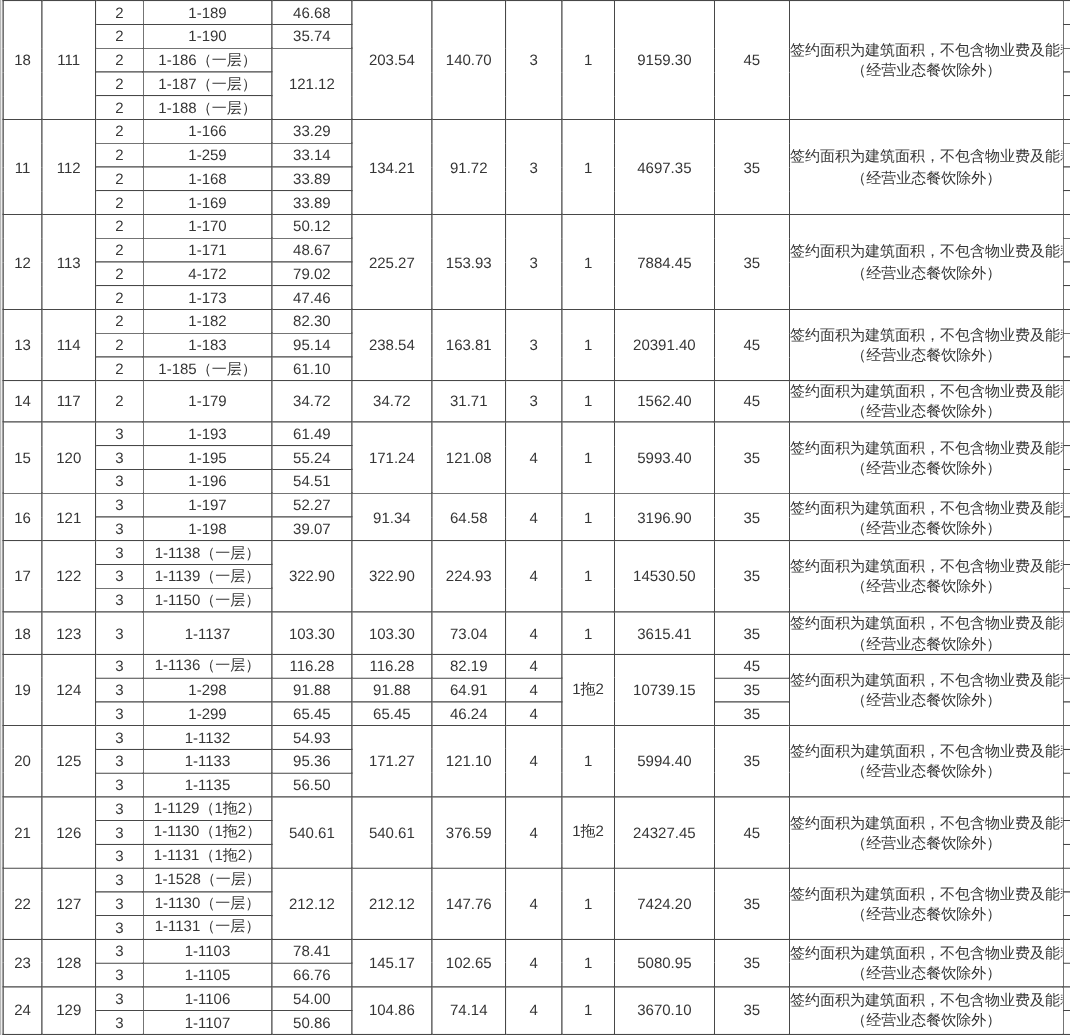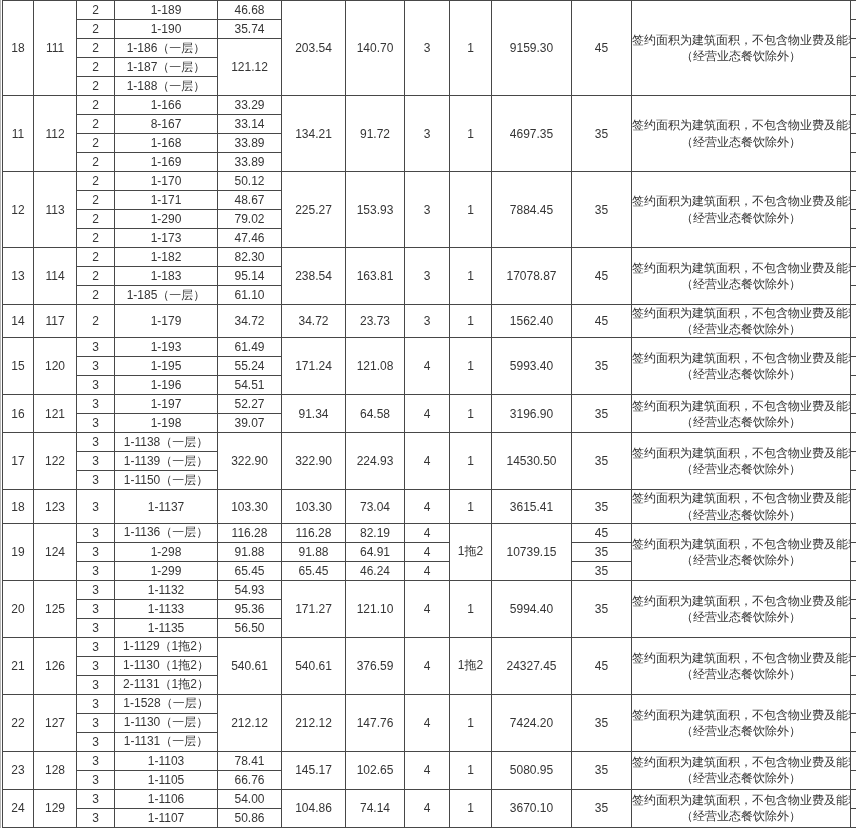--- a/index.html
+++ b/index.html
@@ -123,21 +123,21 @@
           <td rowspan="4">4697.35</td>
           <td rowspan="4">35</td>
           <td rowspan="4" class="remark">
             <div>签约面积为建筑面积，不包含物业费及能耗费</div>
             <div>（经营业态餐饮除外）</div>
           </td>
           <td class="edge"></td>
         </tr>
         <tr style="height: 19px;">
           <td>2</td>
-          <td>8-167</td>
+          <td>1-259</td>
           <td>33.14</td>
           <td class="edge"></td>
         </tr>
         <tr style="height: 19px;">
           <td>2</td>
           <td>1-168</td>
           <td>33.89</td>
           <td class="edge"></td>
         </tr>
         <tr style="height: 19px;">
@@ -165,41 +165,41 @@
           <td class="edge"></td>
         </tr>
         <tr style="height: 19px;">
           <td>2</td>
           <td>1-171</td>
           <td>48.67</td>
           <td class="edge"></td>
         </tr>
         <tr style="height: 19px;">
           <td>2</td>
-          <td>1-290</td>
+          <td>4-172</td>
           <td>79.02</td>
           <td class="edge"></td>
         </tr>
         <tr style="height: 19px;">
           <td>2</td>
           <td>1-173</td>
           <td>47.46</td>
           <td class="edge"></td>
         </tr>
         <tr style="height: 19px;">
           <td rowspan="3">13</td>
           <td rowspan="3">114</td>
           <td>2</td>
           <td>1-182</td>
           <td>82.30</td>
           <td rowspan="3">238.54</td>
           <td rowspan="3">163.81</td>
           <td rowspan="3">3</td>
           <td rowspan="3">1</td>
-          <td rowspan="3">17078.87</td>
+          <td rowspan="3">20391.40</td>
           <td rowspan="3">45</td>
           <td rowspan="3" class="remark">
             <div>签约面积为建筑面积，不包含物业费及能耗费</div>
             <div>（经营业态餐饮除外）</div>
           </td>
           <td class="edge"></td>
         </tr>
         <tr style="height: 19px;">
           <td>2</td>
           <td>1-183</td>
@@ -212,21 +212,21 @@
           <td>61.10</td>
           <td class="edge"></td>
         </tr>
         <tr style="height: 30px;">
           <td>14</td>
           <td>117</td>
           <td>2</td>
           <td>1-179</td>
           <td>34.72</td>
           <td>34.72</td>
-          <td>23.73</td>
+          <td>31.71</td>
           <td>3</td>
           <td>1</td>
           <td>1562.40</td>
           <td>45</td>
           <td class="remark">
             <div>签约面积为建筑面积，不包含物业费及能耗费</div>
             <div>（经营业态餐饮除外）</div>
           </td>
           <td class="edge"></td>
         </tr>
@@ -416,21 +416,21 @@
           </td>
           <td class="edge"></td>
         </tr>
         <tr style="height: 19px;">
           <td>3</td>
           <td>1-1130（1拖2）</td>
           <td class="edge"></td>
         </tr>
         <tr style="height: 19px;">
           <td>3</td>
-          <td>2-1131（1拖2）</td>
+          <td>1-1131（1拖2）</td>
           <td class="edge"></td>
         </tr>
         <tr style="height: 19px;">
           <td rowspan="3">22</td>
           <td rowspan="3">127</td>
           <td>3</td>
           <td>1-1528（一层）</td>
           <td rowspan="3">212.12</td>
           <td rowspan="3">212.12</td>
           <td rowspan="3">147.76</td>

